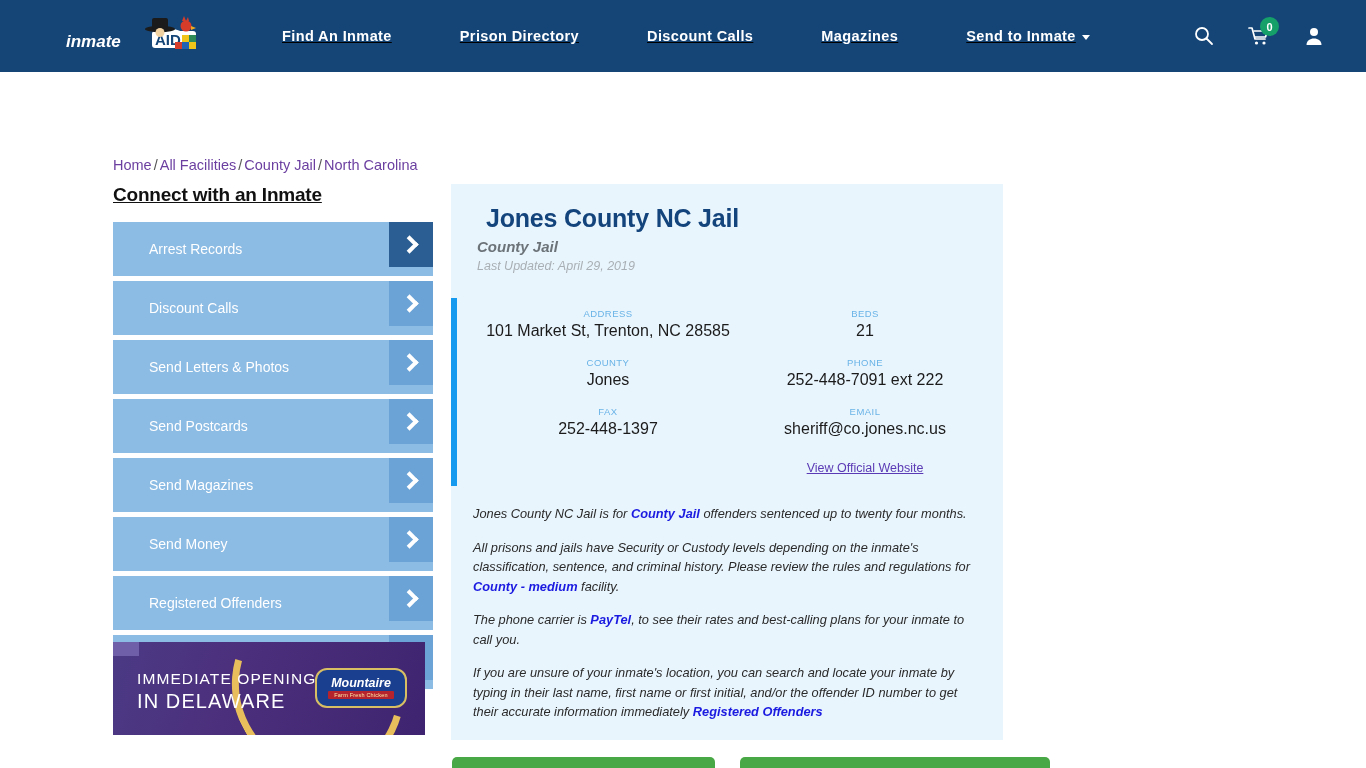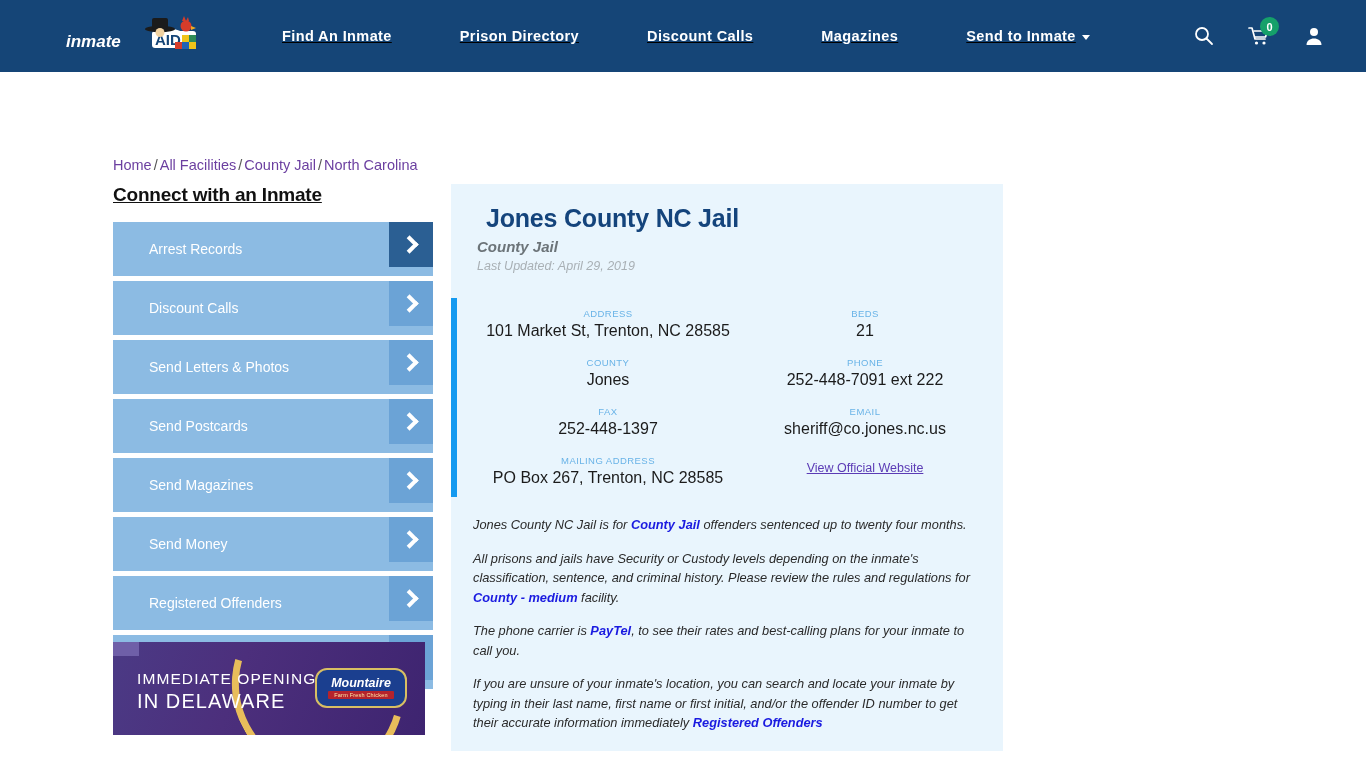--- a/index.html
+++ b/index.html
@@ -417,24 +417,20 @@
             <div class="info-value">101 Market St, Trenton, NC 28585</div>
           </div>
           <div class="info-item">
             <div class="info-label">COUNTY</div>
             <div class="info-value">Jones</div>
           </div>
           <div class="info-item">
             <div class="info-label">FAX</div>
             <div class="info-value">252-448-1397</div>
           </div>
-          <div class="info-item">
-            <div class="info-label">MAILING ADDRESS</div>
-            <div class="info-value">PO Box 267, Trenton, NC 28585</div>
-          </div>
         </div>
 
         <div class="info-col right">
           <div class="info-item">
             <div class="info-label">BEDS</div>
             <div class="info-value">21</div>
           </div>
           <div class="info-item">
             <div class="info-label">PHONE</div>
             <div class="info-value">252-448-7091 ext 222</div>

